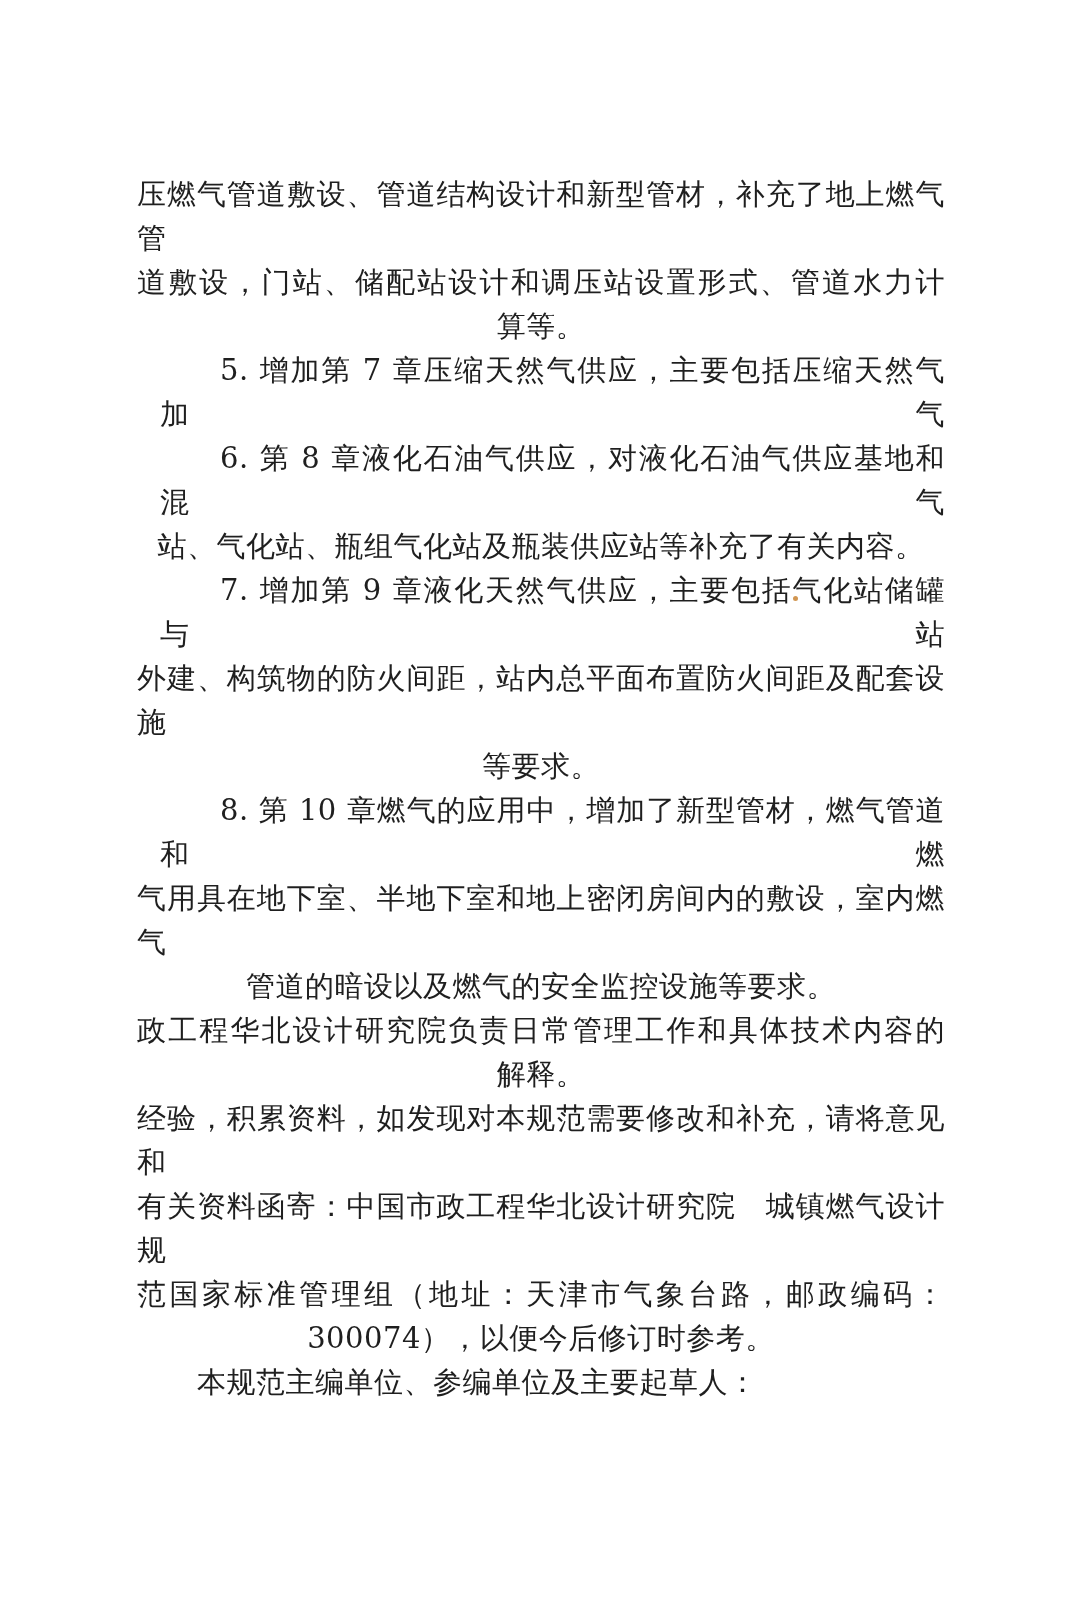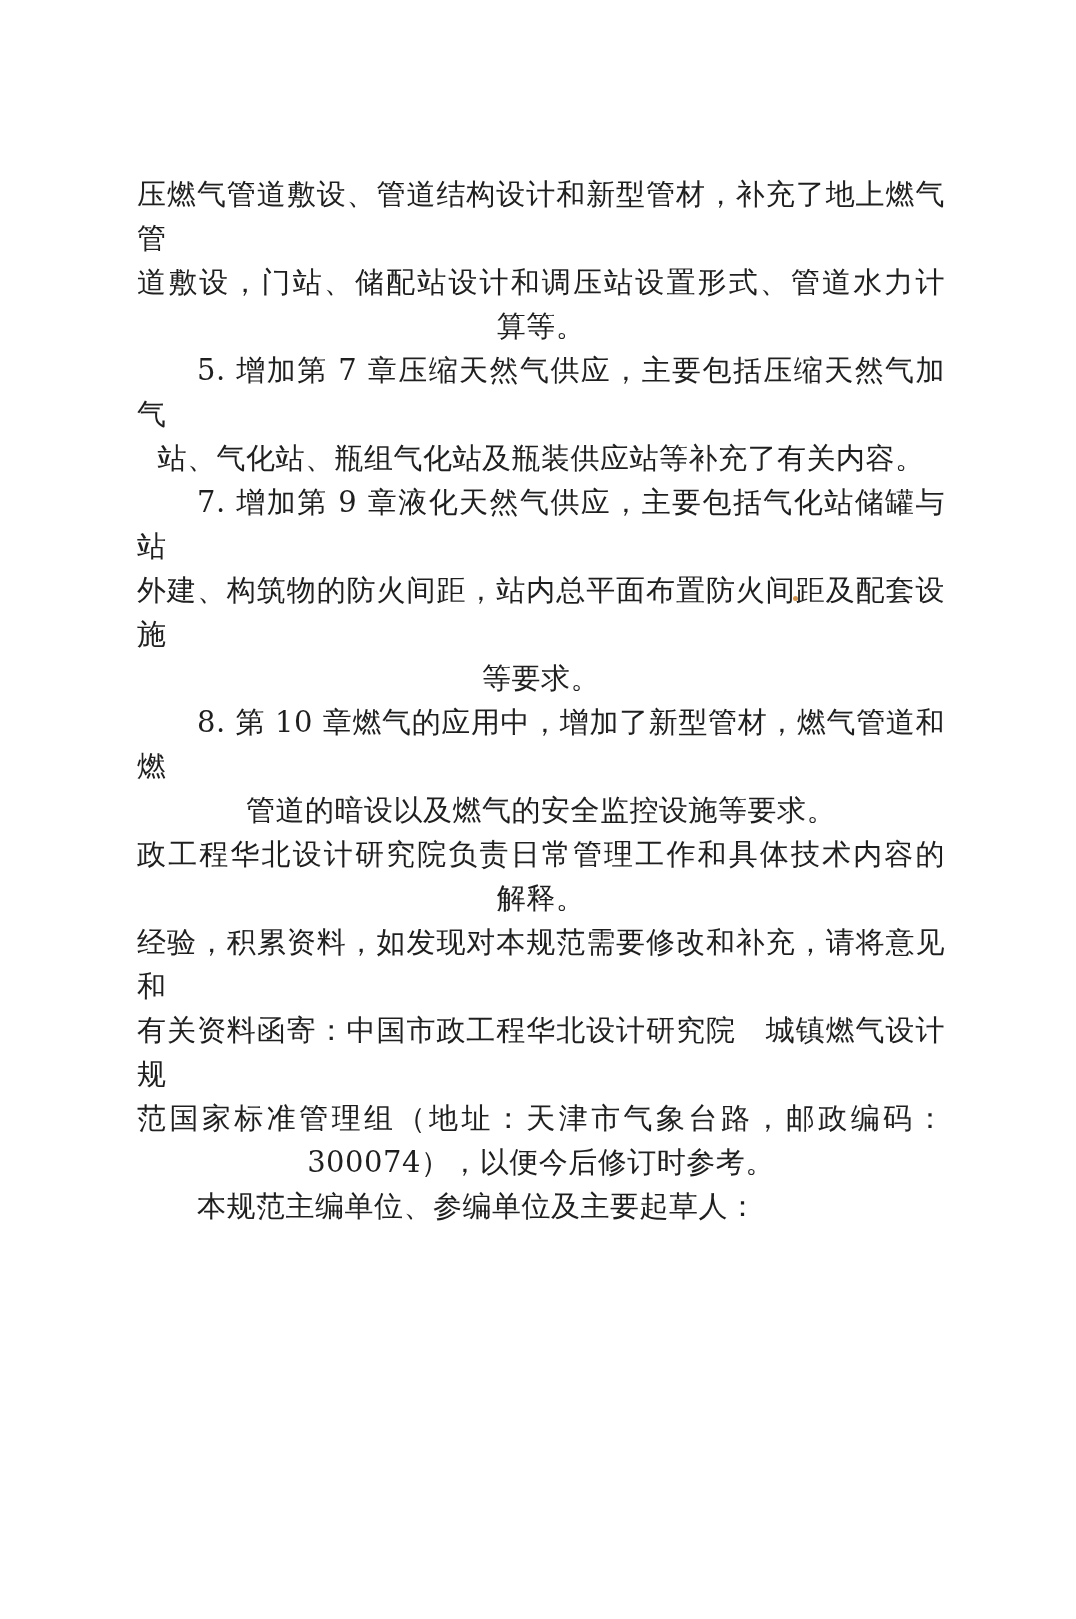--- a/index.html
+++ b/index.html
@@ -36,20 +36,21 @@
     text-align-last: justify;
   }
   .line.para {
     text-indent: 60px;
     text-align: left;
   }
   .line.para-justify {
     text-indent: 60px;
     text-align: justify;
     text-align-last: justify;
+    margin-left: 23px;
   }
   .artifact-dot {
     position: absolute;
     left: 793px;
     top: 596px;
     width: 5px;
     height: 5px;
     border-radius: 50%;
     opacity: 0.85;
   }
@@ -84,25 +85,27 @@
 </head>
 <body>
 
 <div class="page" style="color: rgb(31, 31, 31);">
 
   <main class="text-block" id="text-block">
       <div class="line cont-justify">压燃气管道敷设、管道结构设计和新型管材，补充了地上燃气管</div>
       <div class="line cont-justify">道敷设，门站、储配站设计和调压站设置形式、管道水力计</div>
       <div class="line cont">算等。</div>
       <div class="line para-justify">5. 增加第 7 章压缩天然气供应，主要包括压缩天然气加气</div>
+      <div class="line para-justify">6. 第 8 章液化石油气供应，对液化石油气供应基地和混气</div>
       <div class="line cont">站、气化站、瓶组气化站及瓶装供应站等补充了有关内容。</div>
       <div class="line para-justify">7. 增加第 9 章液化天然气供应，主要包括气化站储罐与站</div>
       <div class="line cont-justify">外建、构筑物的防火间距，站内总平面布置防火间距及配套设施</div>
       <div class="line cont">等要求。</div>
       <div class="line para-justify">8. 第 10 章燃气的应用中，增加了新型管材，燃气管道和燃</div>
+      <div class="line cont-justify">气用具在地下室、半地下室和地上密闭房间内的敷设，室内燃气</div>
       <div class="line cont">管道的暗设以及燃气的安全监控设施等要求。</div>
       <div class="line cont-justify">政工程华北设计研究院负责日常管理工作和具体技术内容的</div>
       <div class="line cont">解释。</div>
       <div class="line cont-justify">经验，积累资料，如发现对本规范需要修改和补充，请将意见和</div>
       <div class="line cont-justify">有关资料函寄：中国市政工程华北设计研究院　城镇燃气设计规</div>
       <div class="line cont-justify">范国家标准管理组（地址：天津市气象台路，邮政编码：</div>
       <div class="line cont">300074），以便今后修订时参考。</div>
       <div class="line para">本规范主编单位、参编单位及主要起草人：</div>
     </main>
 

